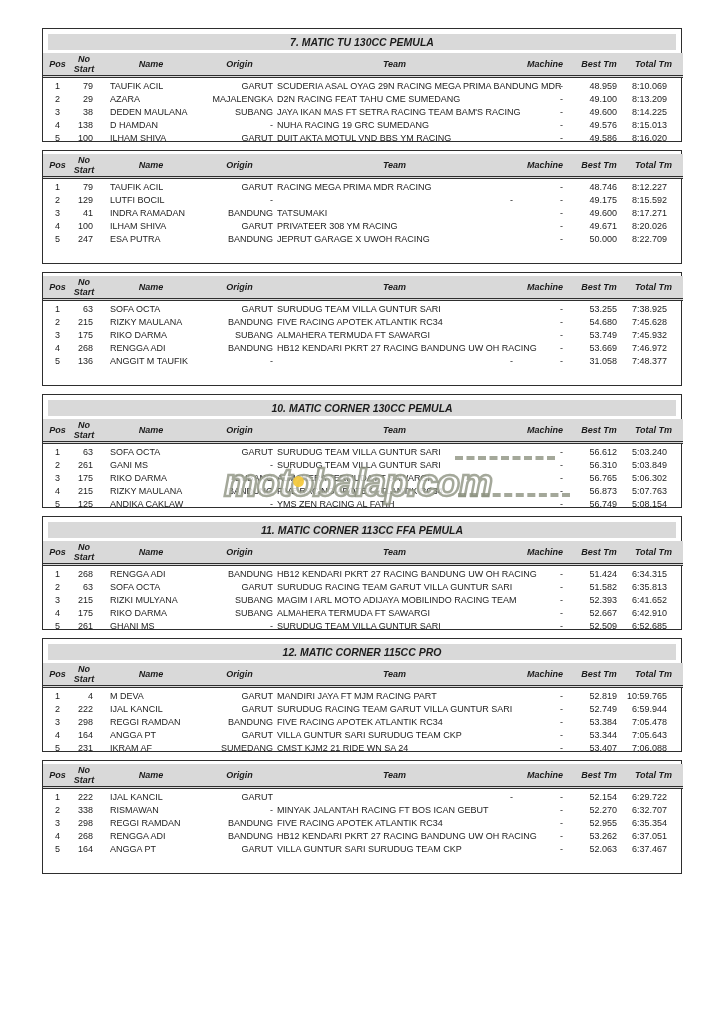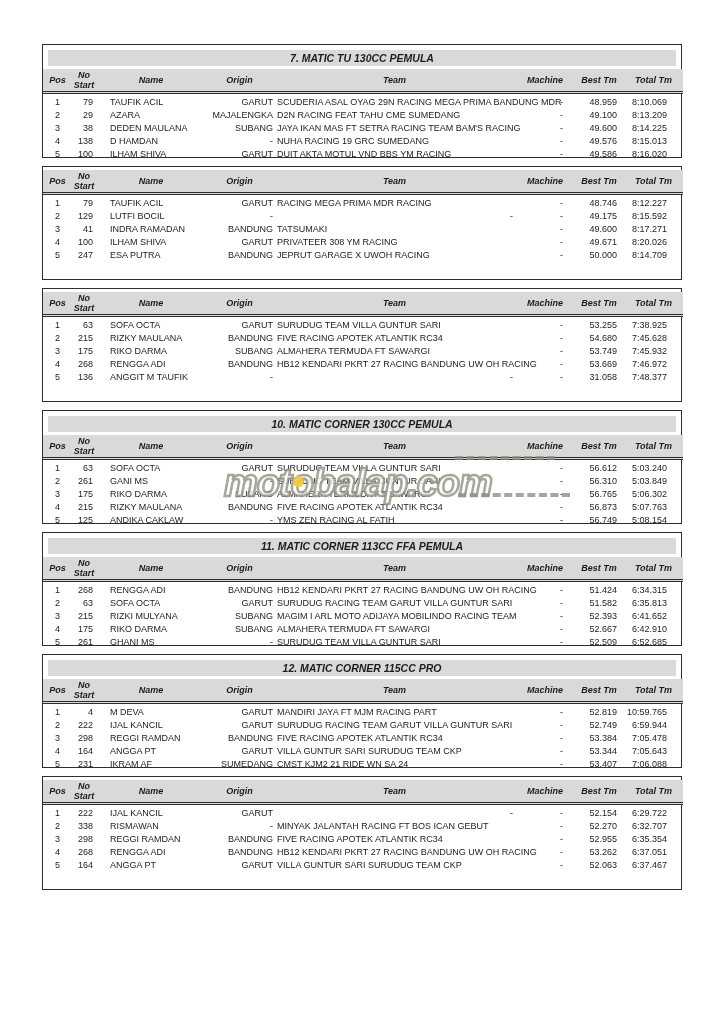--- a/index.html
+++ b/index.html
@@ -1,18 +1,18 @@
 <!DOCTYPE html>
 <html><head>
 <meta charset="utf-8">
 <style>
   html,body{margin:0;padding:0;background:#ffffff;}
   body{font-family:"Liberation Sans",sans-serif;color:#1c1c1c;}
   #page{position:relative;width:724px;height:1024px;background:#fff;overflow:hidden;}
-  #tables{position:absolute;left:42px;top:44px;width:640px;}
+  #tables{position:absolute;left:42px;top:28px;width:640px;}
 
   .race-table{width:640px;height:114px;box-sizing:border-box;border:1.5px solid #2e2e2e;
               margin-bottom:8px;background:#fff;}
   .title-bar{margin:5px 5px 0 5px;height:16px;line-height:16px;background:#d9d9d9;
              text-align:center;font-size:10.5px;font-weight:bold;font-style:italic;}
   .race-table table{width:100%;border-collapse:collapse;table-layout:fixed;margin-top:3px;}
   .race-table th{background:#d9d9d9;font-size:9px;font-weight:bold;font-style:italic;
                  line-height:9.5px;padding:2px 0 1px 0;text-align:center;vertical-align:middle;
                  border-bottom:3px double #2e2e2e;}
   .race-table td{font-size:9px;line-height:13.1px;height:13.1px;padding:0;white-space:nowrap;
@@ -200,21 +200,21 @@
   </tr>
 
   <tr>
     <td class="c-pos">5</td>
     <td class="c-no">247</td>
     <td class="c-name">ESA PUTRA</td>
     <td class="c-origin">BANDUNG</td>
     <td class="c-team">JEPRUT GARAGE X UWOH RACING</td>
     <td class="c-machine">-</td>
     <td class="c-best">50.000</td>
-    <td class="c-total">8:14.709</td>
+    <td class="c-total">8:22.709</td>
   </tr>
 </tbody>
     </table>
   </section>
 
   <section class="race-table">
     <table>
       <colgroup>
         <col style="width:29px">
             <col style="width:24px">

